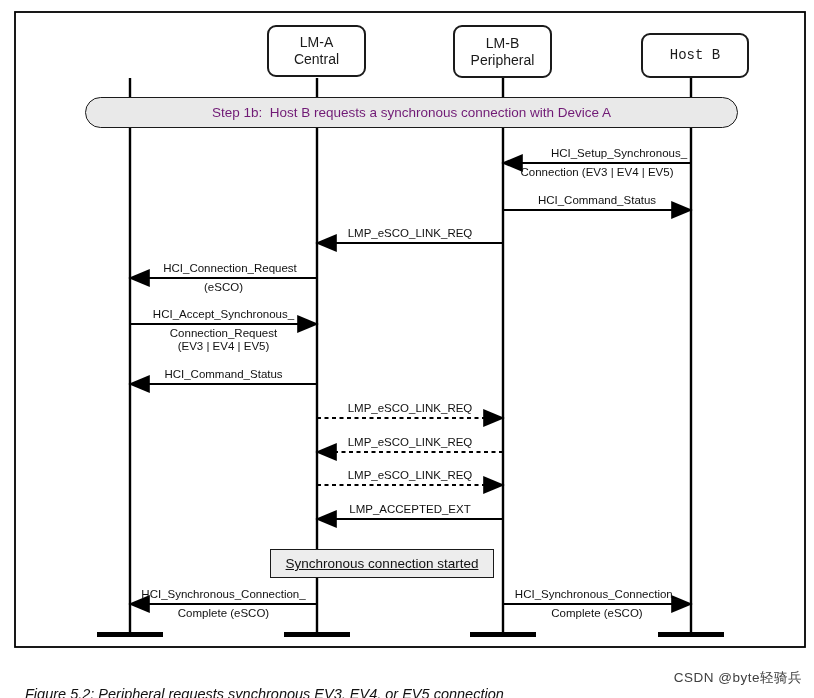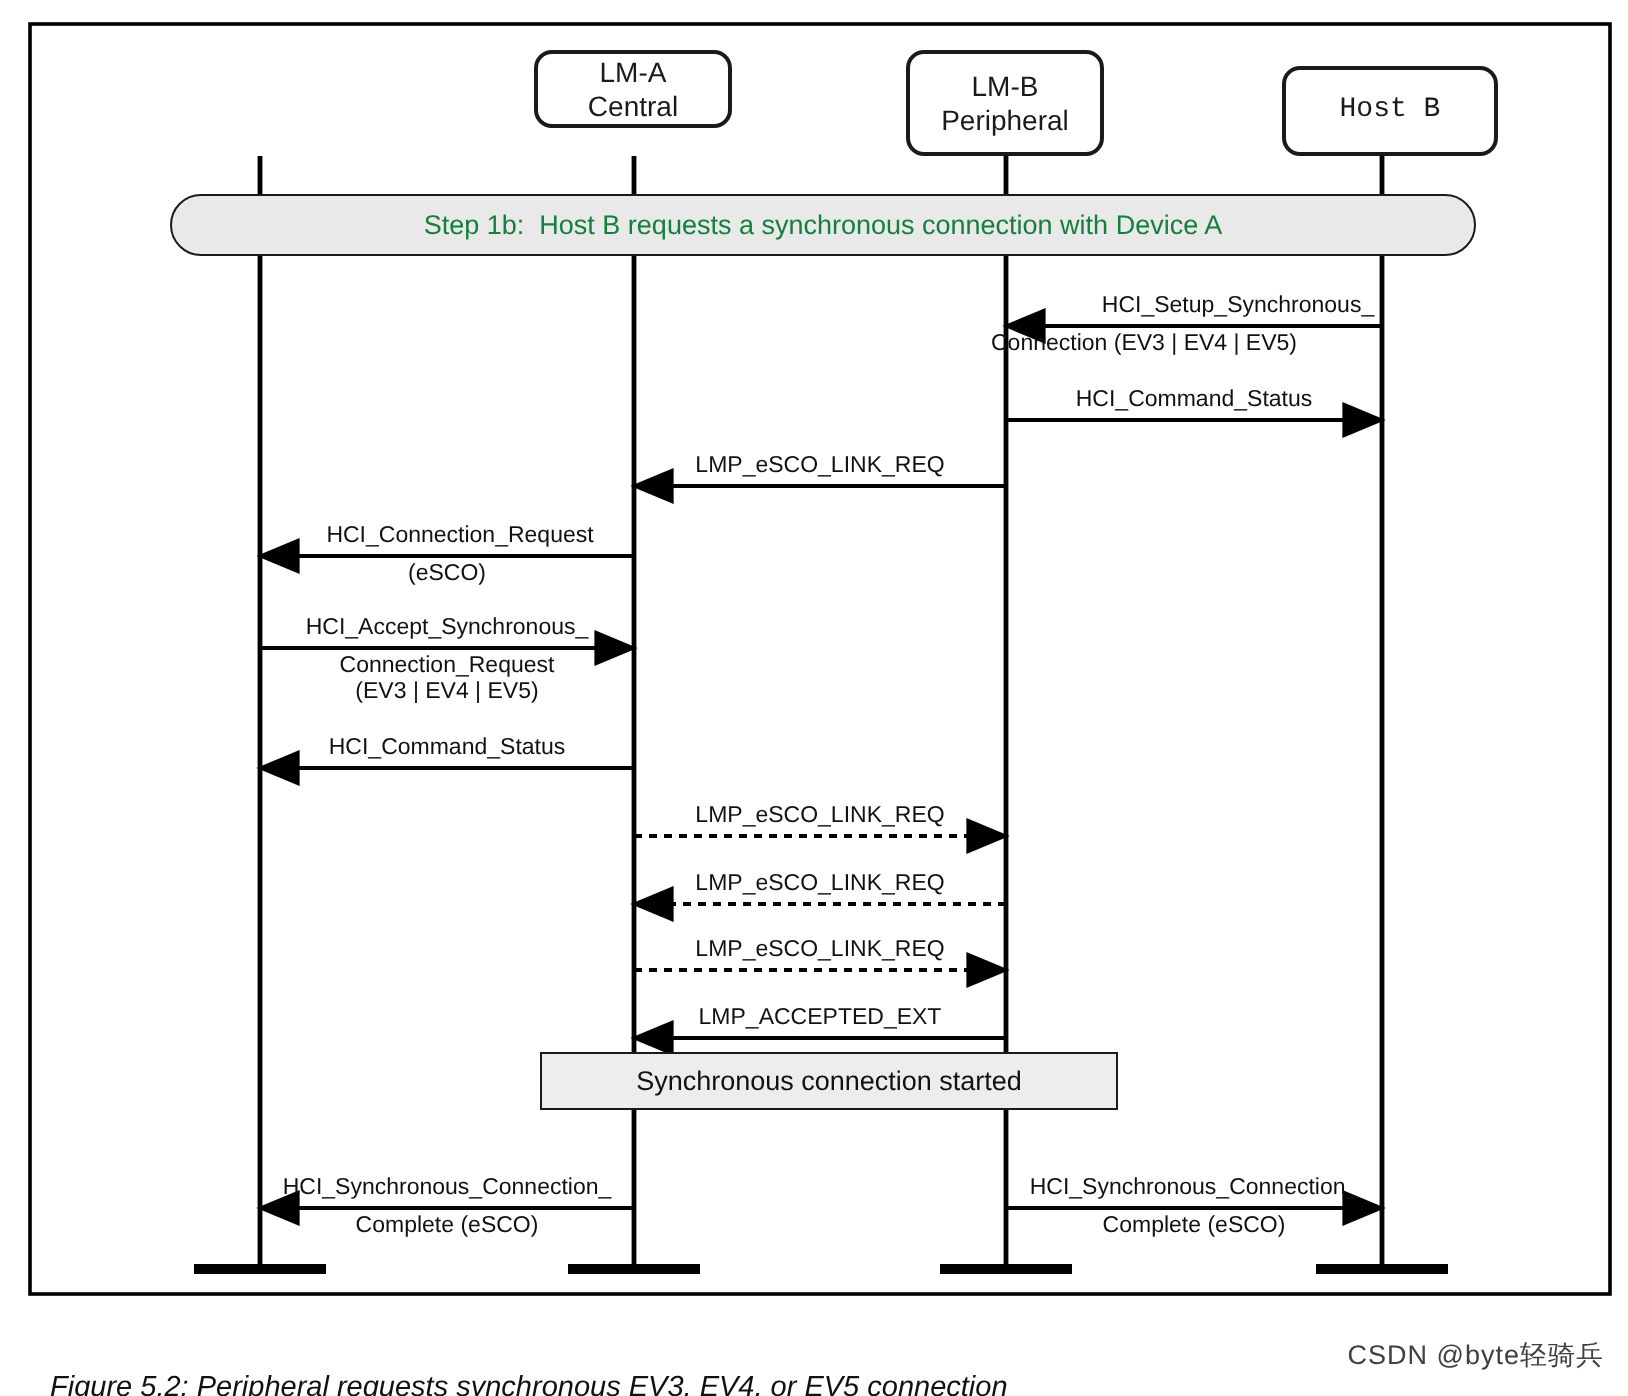--- a/index.html
+++ b/index.html
@@ -21,21 +21,21 @@
     font-size: 14px; color: #1a1a1a;
     white-space: pre-line; line-height: 17px;
     z-index: 3;
   }
   .banner {
     position: absolute;
     background: #e9e9e9;
     border: 1.6px solid #1a1a1a;
     border-radius: 16px;
     display: flex; align-items: center; justify-content: center;
-    font-size: 13.5px; color: #15803d;
+    font-size: 13.5px; color: #701a75;
     white-space: pre-wrap;
     z-index: 3;
   }
   .note-box {
     position: absolute;
     background: #ededed;
     border: 1.6px solid #1a1a1a;
     display: flex; align-items: center; justify-content: center;
     font-size: 13.5px; color: #111;
     z-index: 3;
@@ -60,21 +60,21 @@
     font-size: 13.5px;
     color: #404040;
     letter-spacing: 0.5px;
   }
 </style>
 </head>
 <body>
 
 <div id="stage">
     <div class="msg-label" style="left: 597px; top: 160px; transform: translate(-50%, -100%); padding-left: 44px;">HCI_Setup_Synchronous_</div>
-    <div class="msg-label" style="left: 572px; top: 166px; transform: translateX(-50%);">Connection (EV3 | EV4 | EV5)</div>
+    <div class="msg-label" style="left: 597px; top: 166px; transform: translateX(-50%);">Connection (EV3 | EV4 | EV5)</div>
     <div class="msg-label" style="left: 597px; top: 207px; transform: translate(-50%, -100%);">HCI_Command_Status</div>
     <div class="msg-label" style="left: 410px; top: 240px; transform: translate(-50%, -100%);">LMP_eSCO_LINK_REQ</div>
     <div class="msg-label" style="left: 230px; top: 275px; transform: translate(-50%, -100%);">HCI_Connection_Request</div>
     <div class="msg-label" style="left: 223.5px; top: 281px; transform: translateX(-50%);">(eSCO)</div>
     <div class="msg-label" style="left: 223.5px; top: 321px; transform: translate(-50%, -100%);">HCI_Accept_Synchronous_</div>
     <div class="msg-label" style="left: 223.5px; top: 327px; transform: translateX(-50%);">Connection_Request
 (EV3 | EV4 | EV5)</div>
     <div class="msg-label" style="left: 223.5px; top: 381px; transform: translate(-50%, -100%);">HCI_Command_Status</div>
     <div class="msg-label" style="left: 410px; top: 415px; transform: translate(-50%, -100%);">LMP_eSCO_LINK_REQ</div>
     <div class="msg-label" style="left: 410px; top: 449px; transform: translate(-50%, -100%);">LMP_eSCO_LINK_REQ</div>
@@ -105,22 +105,22 @@
       <line x1="317" y1="278" x2="130" y2="278" stroke="#000000" stroke-width="2" marker-end="url(#arr)"></line>
       <line x1="130" y1="324" x2="317" y2="324" stroke="#000000" stroke-width="2" marker-end="url(#arr)"></line>
       <line x1="317" y1="384" x2="130" y2="384" stroke="#000000" stroke-width="2" marker-end="url(#arr)"></line>
       <line x1="317" y1="418" x2="503" y2="418" stroke="#000000" stroke-width="2" stroke-dasharray="4 3.5" marker-end="url(#arr)"></line>
       <line x1="503" y1="452" x2="317" y2="452" stroke="#000000" stroke-width="2" stroke-dasharray="4 3.5" marker-end="url(#arr)"></line>
       <line x1="317" y1="485" x2="503" y2="485" stroke="#000000" stroke-width="2" stroke-dasharray="4 3.5" marker-end="url(#arr)"></line>
       <line x1="503" y1="519" x2="317" y2="519" stroke="#000000" stroke-width="2" marker-end="url(#arr)"></line>
       <line x1="317" y1="604" x2="130" y2="604" stroke="#000000" stroke-width="2" marker-end="url(#arr)"></line>
       <line x1="503" y1="604" x2="691" y2="604" stroke="#000000" stroke-width="2" marker-end="url(#arr)"></line>
     </svg>
-    <div class="actor-box" style="left: 267px; top: 25px; width: 99px; height: 39px;">LM-A
+    <div class="actor-box" style="left: 267px; top: 25px; width: 99px; height: 52px;">LM-A
 Central</div>
     <div class="actor-box" style="left: 453px; top: 25px; width: 99px; height: 53px;">LM-B
 Peripheral</div>
     <div class="actor-box" style="left: 641px; top: 33px; width: 108px; height: 45px; font-family: Liberation Mono, monospace;">Host B</div>
     <div class="banner" style="left: 85px; top: 97px; width: 653px; height: 31px;">Step 1b:  Host B requests a synchronous connection with Device A</div>
-    <div class="note-box" style="left: 270px; top: 526px; width: 289px; height: 29px;">Synchronous connection started</div>
+    <div class="note-box" style="left: 270px; top: 549px; width: 224px; height: 29px; text-decoration: underline;">Synchronous connection started</div>
   </div>
 <div id="caption">Figure 5.2: Peripheral requests synchronous EV3, EV4, or EV5 connection</div>
 <div id="watermark">CSDN @byte轻骑兵</div>
 
 </body></html>

